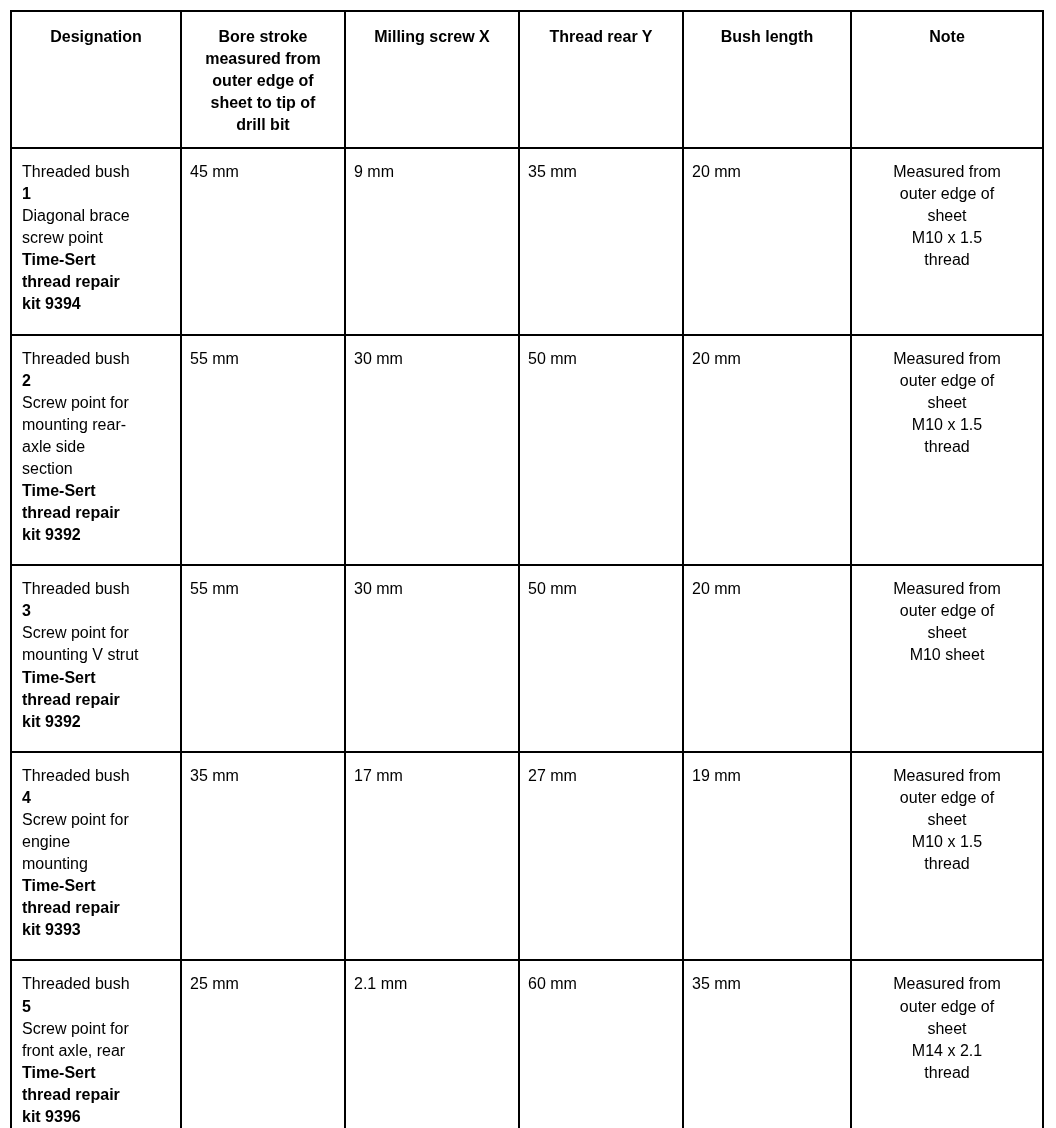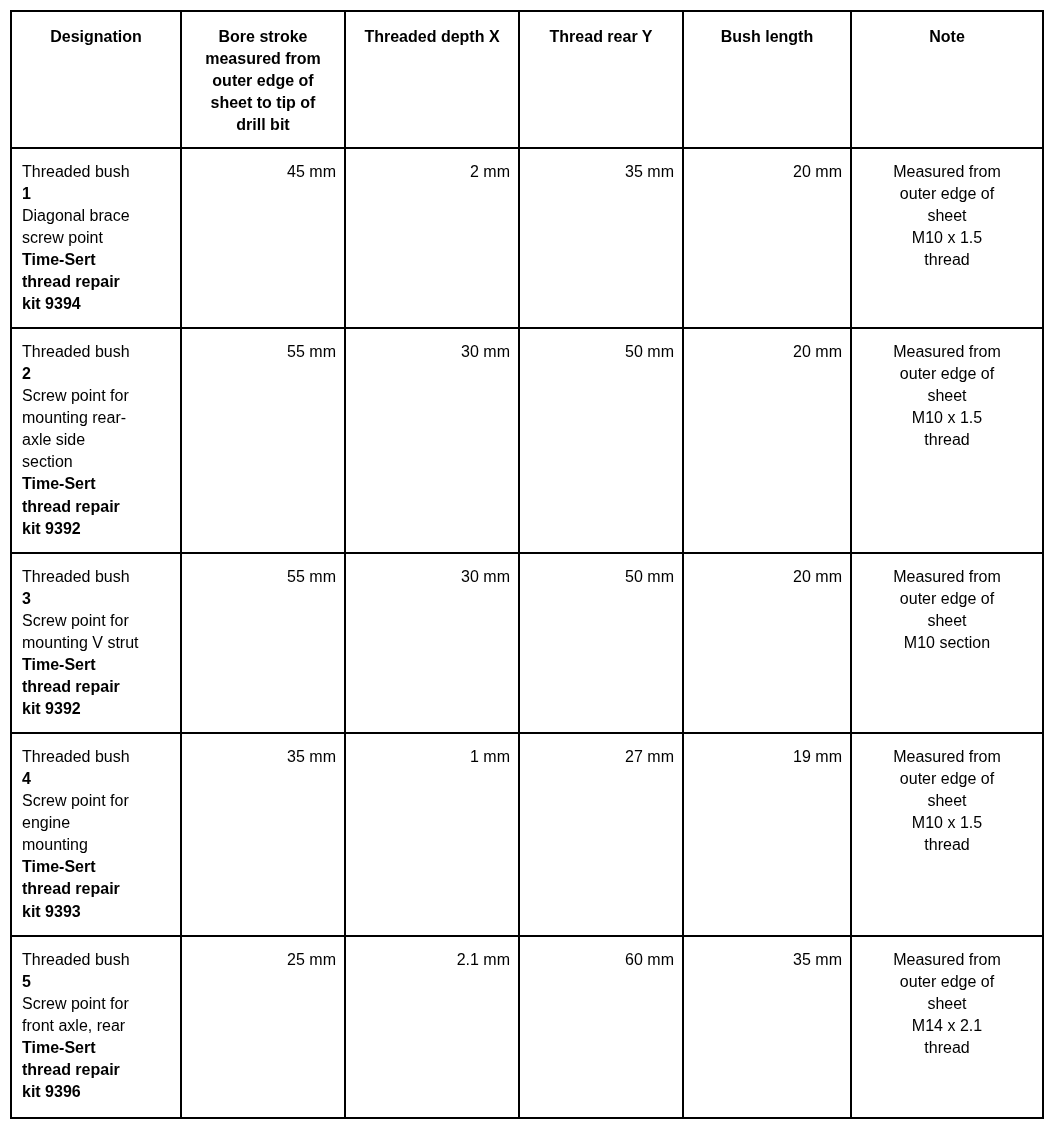--- a/index.html
+++ b/index.html
@@ -21,24 +21,24 @@
     vertical-align: top;
     font-size: 16px;
     line-height: 1.38;
     overflow: hidden;
   }
   th {
     font-weight: bold;
     text-align: center;
     padding: 14px 6px 6px 6px;
   }
-  td { padding: 12px 8px 6px 8px; }
+  td { padding: 12px 8px 18px 8px; }
 
   td.desig { text-align: left; padding-left: 10px; }
-  td.num   { text-align: right; }
+  td.num   { text-align: left; }
   td.note  { text-align: center; }
 
   .pre  { white-space: pre-line; }
   .bold { font-weight: bold; }
 
   tr.h-header { height: 137px; }
   tr.h-r1 { height: 180px; }
   tr.h-r2 { height: 225px; }
   tr.h-r3 { height: 180px; }
   tr.h-r4 { height: 203px; }
@@ -65,38 +65,38 @@
   </colgroup>
 
   <tbody>
       <tr class="h-header">
     <th class="pre">Designation</th>
     <th class="pre">Bore stroke
 measured from
 outer edge of
 sheet to tip of
 drill bit</th>
-    <th class="pre">Threaded depth X</th>
+    <th class="pre">Milling screw X</th>
     <th class="pre">Thread rear Y</th>
     <th class="pre">Bush length</th>
     <th class="pre">Note</th>
   </tr>
 
   <tr class="h-r1">
     <td class="desig">
       <div class="pre">Threaded bush</div>
       <div class="pre bold">1</div>
       <div class="pre">Diagonal brace
 screw point</div>
       <div class="pre bold">Time-Sert
 thread repair
 kit 9394</div>
     </td>
     <td class="num">45 mm</td>
-    <td class="num">2 mm</td>
+    <td class="num">9 mm</td>
     <td class="num">35 mm</td>
     <td class="num">20 mm</td>
     <td class="note">
       <div class="pre">Measured from
 outer edge of
 sheet</div>
       <div class="pre">M10 x 1.5
 thread</div>
     </td>
   </tr>
@@ -137,37 +137,37 @@
 kit 9392</div>
     </td>
     <td class="num">55 mm</td>
     <td class="num">30 mm</td>
     <td class="num">50 mm</td>
     <td class="num">20 mm</td>
     <td class="note">
       <div class="pre">Measured from
 outer edge of
 sheet</div>
-      <div class="pre">M10 section</div>
+      <div class="pre">M10 sheet</div>
     </td>
   </tr>
 
   <tr class="h-r4">
     <td class="desig">
       <div class="pre">Threaded bush</div>
       <div class="pre bold">4</div>
       <div class="pre">Screw point for
 engine
 mounting</div>
       <div class="pre bold">Time-Sert
 thread repair
 kit 9393</div>
     </td>
     <td class="num">35 mm</td>
-    <td class="num">1 mm</td>
+    <td class="num">17 mm</td>
     <td class="num">27 mm</td>
     <td class="num">19 mm</td>
     <td class="note">
       <div class="pre">Measured from
 outer edge of
 sheet</div>
       <div class="pre">M10 x 1.5
 thread</div>
     </td>
   </tr>

